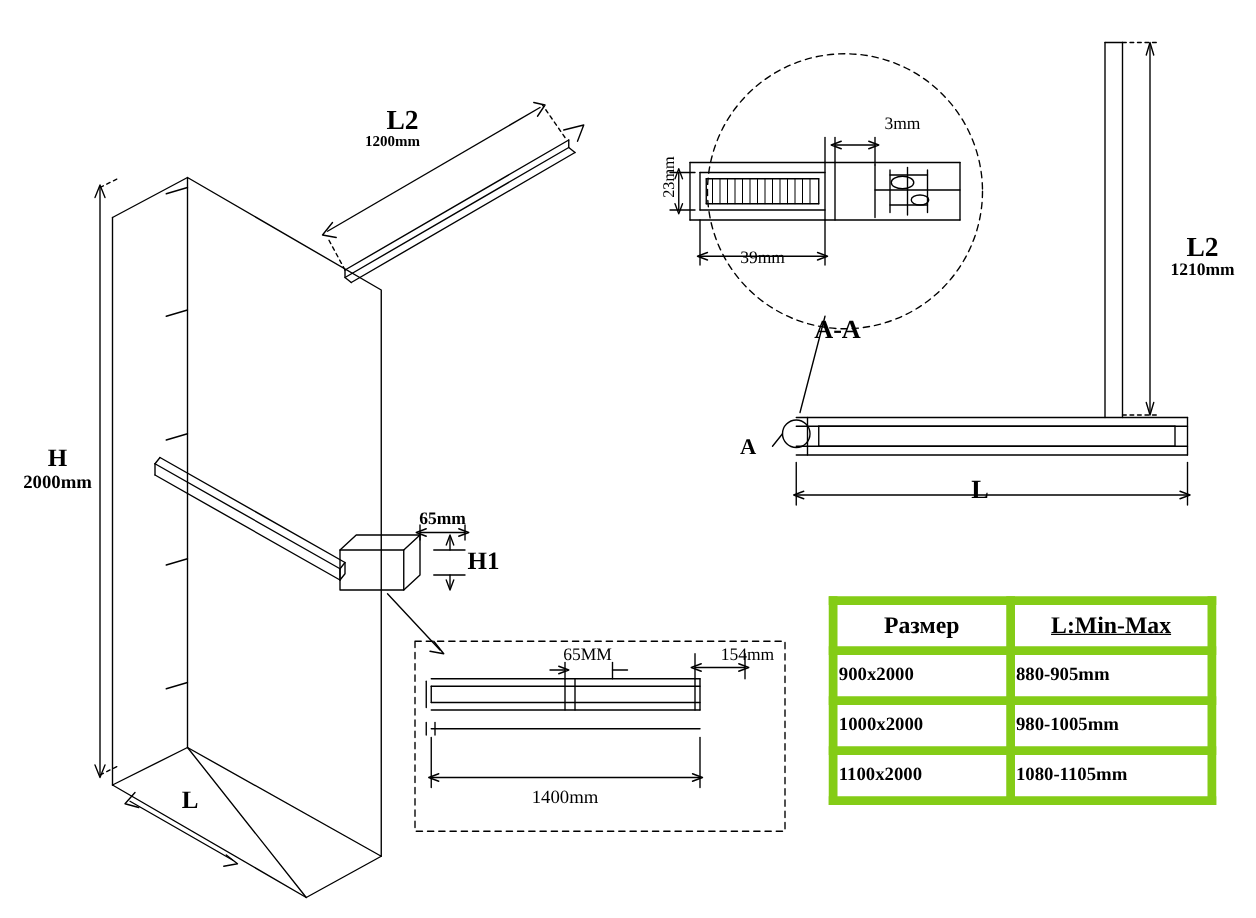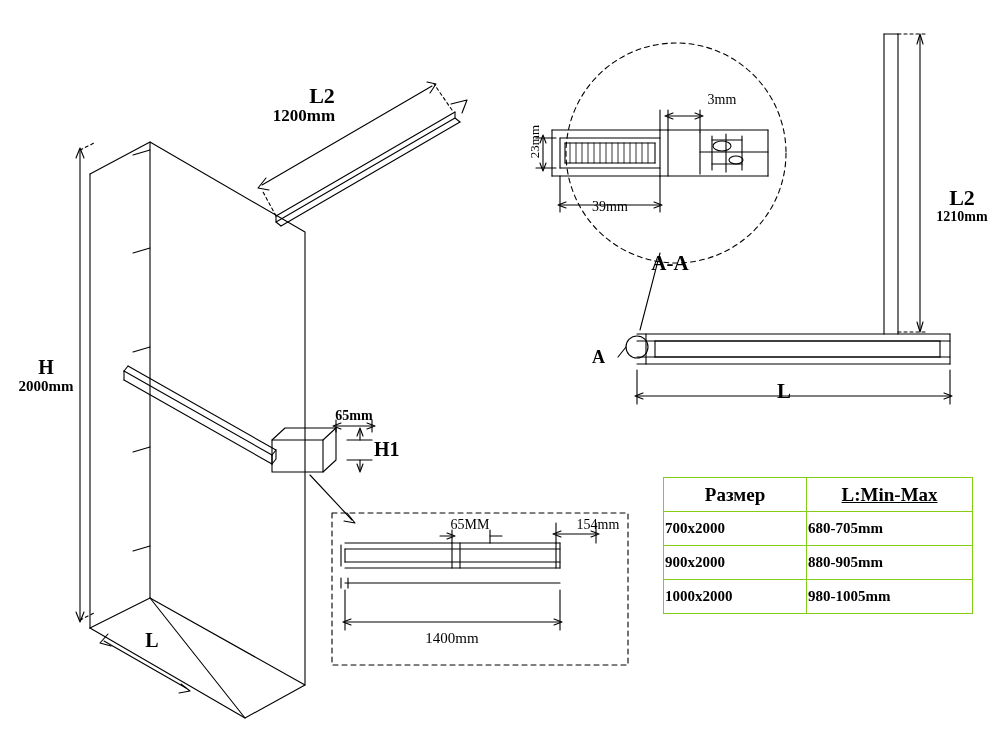--- a/index.html
+++ b/index.html
@@ -5,21 +5,21 @@
   html,body{margin:0;padding:0;background:#ffffff;}
   body{width:1005px;height:734px;position:relative;overflow:hidden;
        font-family:"Liberation Serif", serif;color:#000;}
   .stage{position:absolute;left:0;top:0;width:1005px;height:734px;}
   svg.draw{position:absolute;left:0;top:0;width:1005px;height:734px;}
   .lbl{position:absolute;white-space:nowrap;line-height:1.05;}
   .bold{font-weight:bold;font-family:Liberation Serif, serif;}
   .c{transform:translateX(-50%);}
   
   .tbl{position:absolute;left:663px;top:477px;width:310px;border-collapse:collapse;}
-  .tbl td,.tbl th{border:1px solid #84cc16;height:31px;
+  .tbl td,.tbl th{border:7px solid #84cc16;height:31px;
       font-family:"Liberation Serif", serif;}
   .tbl th{font-size:19px;font-weight:bold;}
   .tbl td{font-size:15px;font-weight:bold;}
   .tbl .c1{width:143px;}
   .tbl .c2{width:167px;text-decoration:underline;}
 </style>
 </head>
 <body>
 
 <div class="stage">
@@ -210,21 +210,21 @@
       <path d="M944,393 L952,396 L944,399"></path>
     </g>
   </svg>
 
   <div class="lbl bold c" style="left:46px;top:357px;font-size:20px;">H</div>
   <div class="lbl bold c" style="left:46px;top:379px;font-size:15px;">2000mm</div>
 
   <div class="lbl bold c" style="left:152px;top:630px;font-size:20px;">L</div>
 
   <div class="lbl bold c" style="left:322px;top:84px;font-size:22px;">L2</div>
-  <div class="lbl bold c" style="left:304px;top:107px;font-size:17px;">1200mm</div>
+  <div class="lbl bold c" style="left:314px;top:107px;font-size:12px;">1200mm</div>
 
   <div class="lbl bold" style="left:374px;top:439px;font-size:20px;text-align:center;">H1</div>
   <div class="lbl bold c" style="left:354px;top:409px;font-size:14px;">65mm</div>
 
   <div class="lbl c" style="left:722px;top:93px;font-size:14px;text-align:center;">3mm</div>
   <div class="lbl" style="left:528px;top:125px;font-size:13px;writing-mode:vertical-rl;transform:rotate(180deg);">23mm</div>
   <div class="lbl c" style="left:610px;top:200px;font-size:14px;">39mm</div>
   <div class="lbl bold c" style="left:670px;top:252px;font-size:21px;">A-A</div>
   <div class="lbl bold" style="left:592px;top:348px;font-size:18px;">A</div>
 
@@ -238,27 +238,27 @@
 
   <table class="tbl">
     <thead>
       <tr>
         <th class="c1">Размер</th>
         <th class="c2">L:Min-Max</th>
       </tr>
     </thead>
     <tbody>
       <tr>
-        <td>700x2000</td>
-        <td>680-705mm</td>
-      </tr>
-      <tr>
         <td>900x2000</td>
         <td>880-905mm</td>
       </tr>
       <tr>
         <td>1000x2000</td>
         <td>980-1005mm</td>
       </tr>
+      <tr>
+        <td>1100x2000</td>
+        <td>1080-1105mm</td>
+      </tr>
     </tbody>
   </table>
 
 </div>
 
 </body></html>

